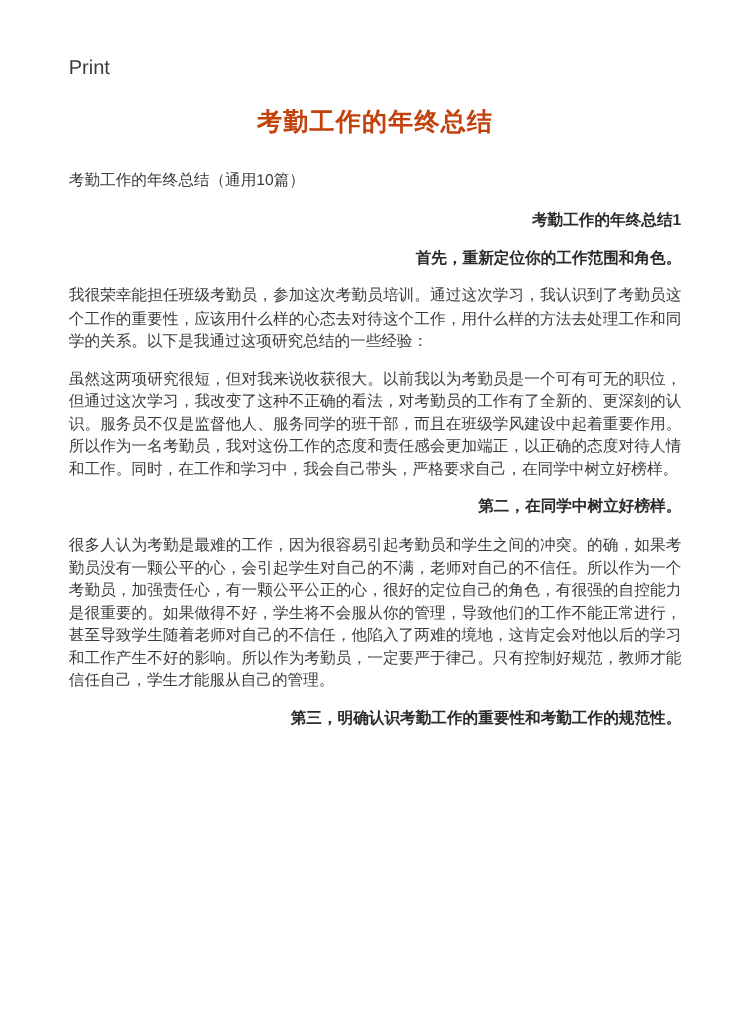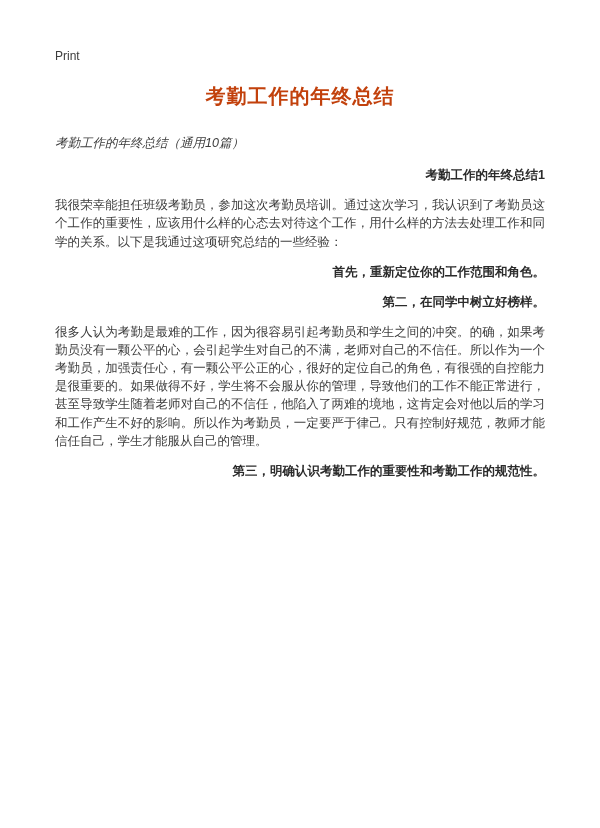--- a/index.html
+++ b/index.html
@@ -11,21 +11,21 @@
     color: #3c3c3c;
     margin: 0 auto;
   }
   .page {
     width: 600px;
     min-height: 828px;
     padding: 46px 55px 36px 55px;
     background: #ffffff;
   }
   .print-link {
-    font-size: 12px;
+    font-size: 16px;
     color: #3c3c3c;
     margin-bottom: 16px;
     display: inline-block;
     cursor: pointer;
   }
   .doc-title {
     text-align: center;
     font-size: 20px;
     font-weight: bold;
     color: #c2410c;
@@ -34,21 +34,20 @@
   }
   .block {
     font-size: 12.5px;
     line-height: 1.45;
     margin-bottom: 12px;
     text-align: justify;
     color: #3c3c3c;
   }
   .block.subtitle {
     margin-bottom: 14px;
-    font-style: italic;
   }
   .block.heading {
     font-weight: bold;
     color: #2b2b2b;
     margin-top: 6px;
     text-align: right;
   }
 </style>
 </head>
 <body>
@@ -57,24 +56,25 @@
 
   <span class="print-link">Print</span>
 
   <h1 class="doc-title">考勤工作的年终总结</h1>
 
   <p class="block subtitle">考勤工作的年终总结（通用10篇）</p>
 
 
   <p class="block heading">考勤工作的年终总结1</p>
 
+  <p class="block heading">首先，重新定位你的工作范围和角色。</p>
+
   <p class="block">我很荣幸能担任班级考勤员，参加这次考勤员培训。通过这次学习，我认识到了考勤员这个工作的重要性，应该用什么样的心态去对待这个工作，用什么样的方法去处理工作和同学的关系。以下是我通过这项研究总结的一些经验：</p>
 
-  <p class="block heading">首先，重新定位你的工作范围和角色。</p>
-
+  <p class="block">虽然这两项研究很短，但对我来说收获很大。以前我以为考勤员是一个可有可无的职位，但通过这次学习，我改变了这种不正确的看法，对考勤员的工作有了全新的、更深刻的认识。服务员不仅是监督他人、服务同学的班干部，而且在班级学风建设中起着重要作用。所以作为一名考勤员，我对这份工作的态度和责任感会更加端正，以正确的态度对待人情和工作。同时，在工作和学习中，我会自己带头，严格要求自己，在同学中树立好榜样。</p>
 
   <p class="block heading">第二，在同学中树立好榜样。</p>
 
   <p class="block">很多人认为考勤是最难的工作，因为很容易引起考勤员和学生之间的冲突。的确，如果考勤员没有一颗公平的心，会引起学生对自己的不满，老师对自己的不信任。所以作为一个考勤员，加强责任心，有一颗公平公正的心，很好的定位自己的角色，有很强的自控能力是很重要的。如果做得不好，学生将不会服从你的管理，导致他们的工作不能正常进行，甚至导致学生随着老师对自己的不信任，他陷入了两难的境地，这肯定会对他以后的学习和工作产生不好的影响。所以作为考勤员，一定要严于律己。只有控制好规范，教师才能信任自己，学生才能服从自己的管理。</p>
 
   <p class="block heading">第三，明确认识考勤工作的重要性和考勤工作的规范性。</p>
 
 
 </div>
 

